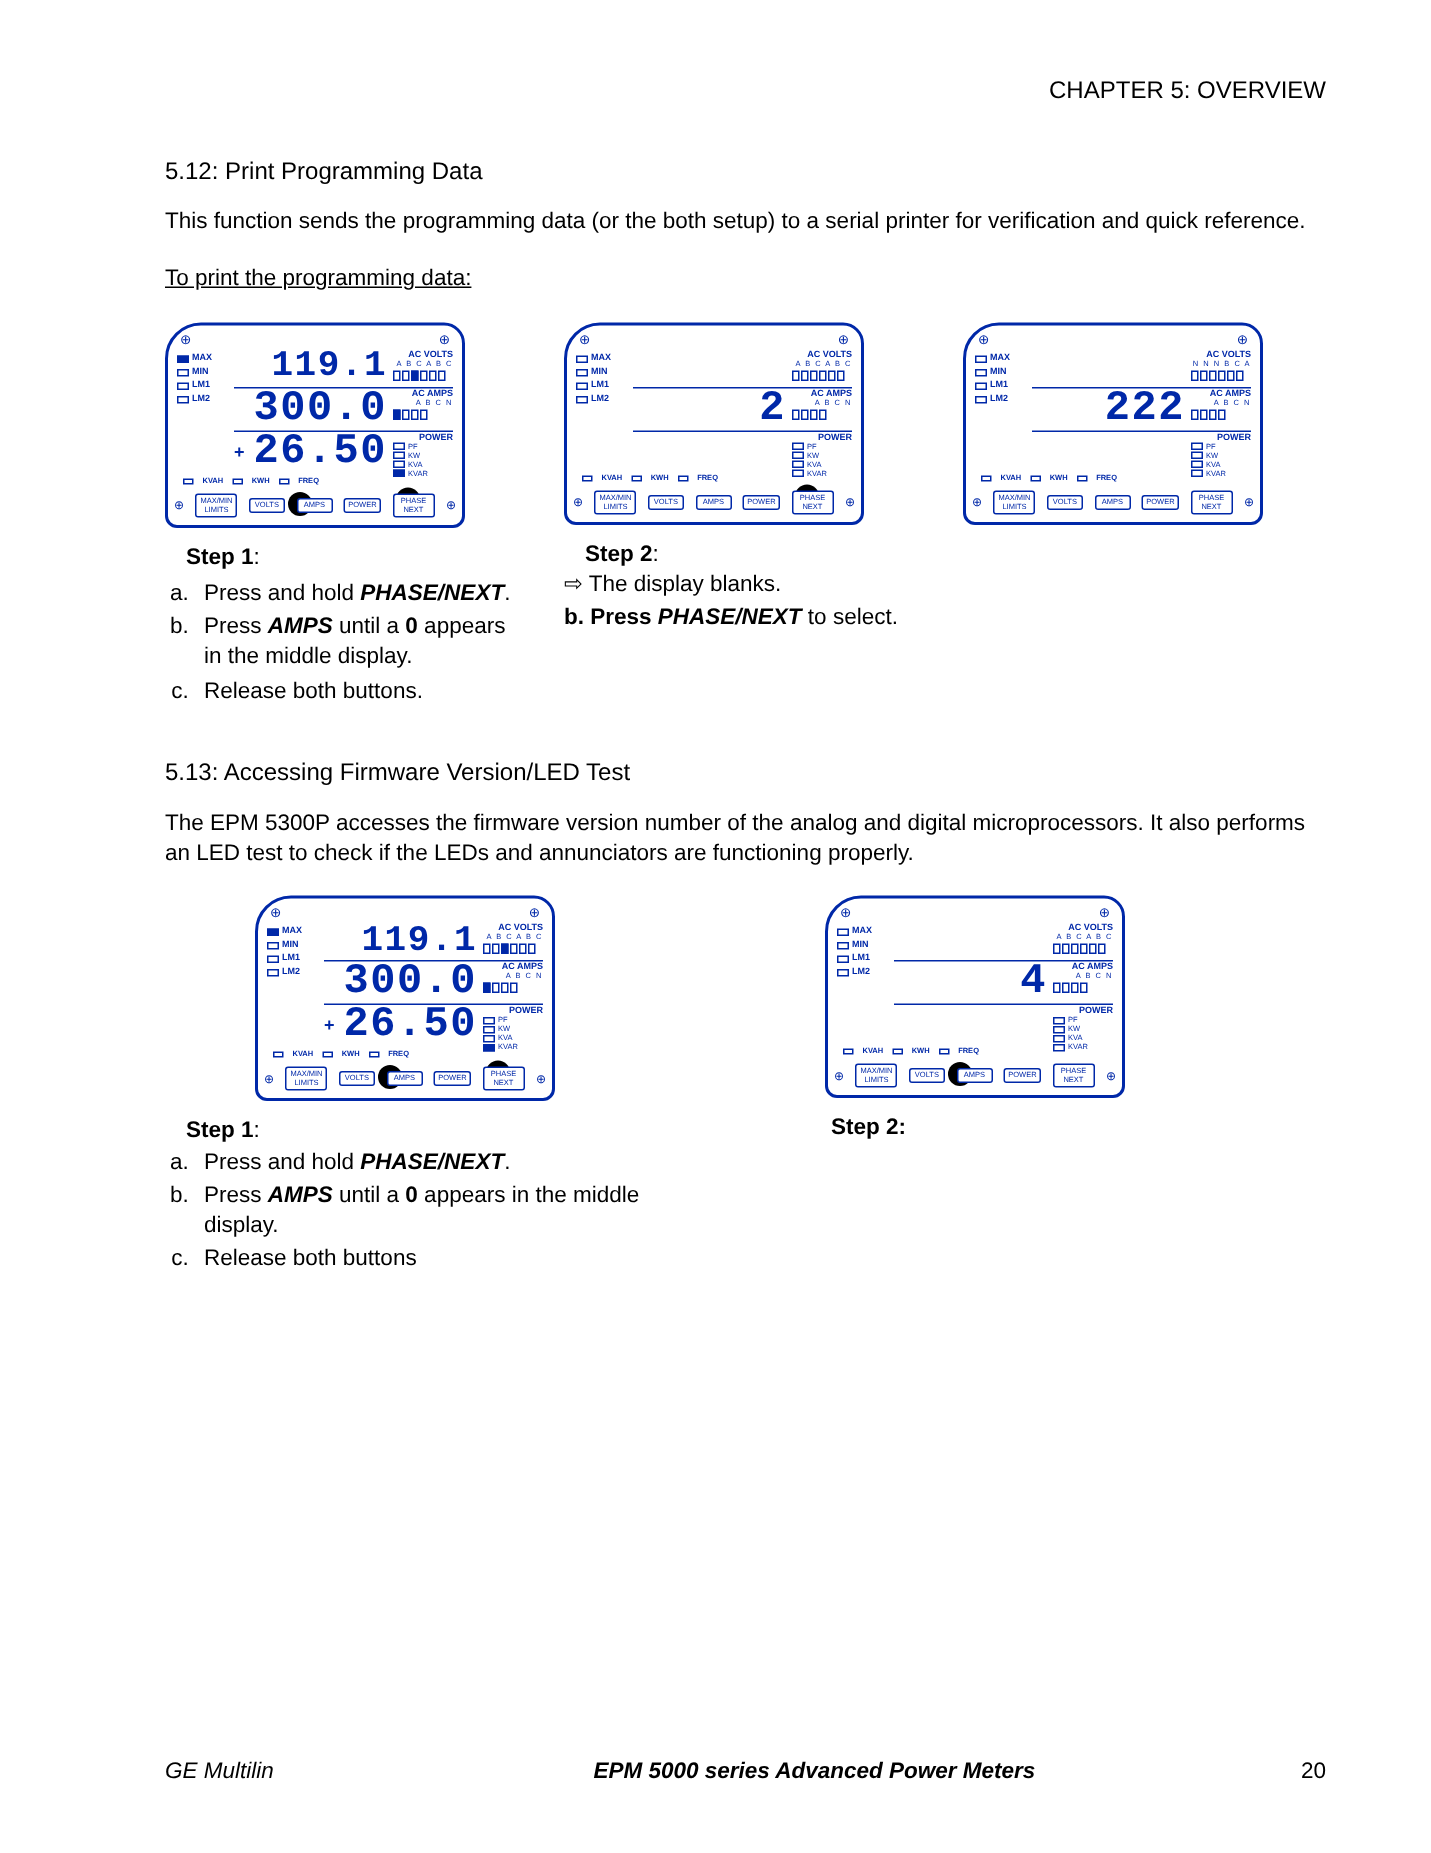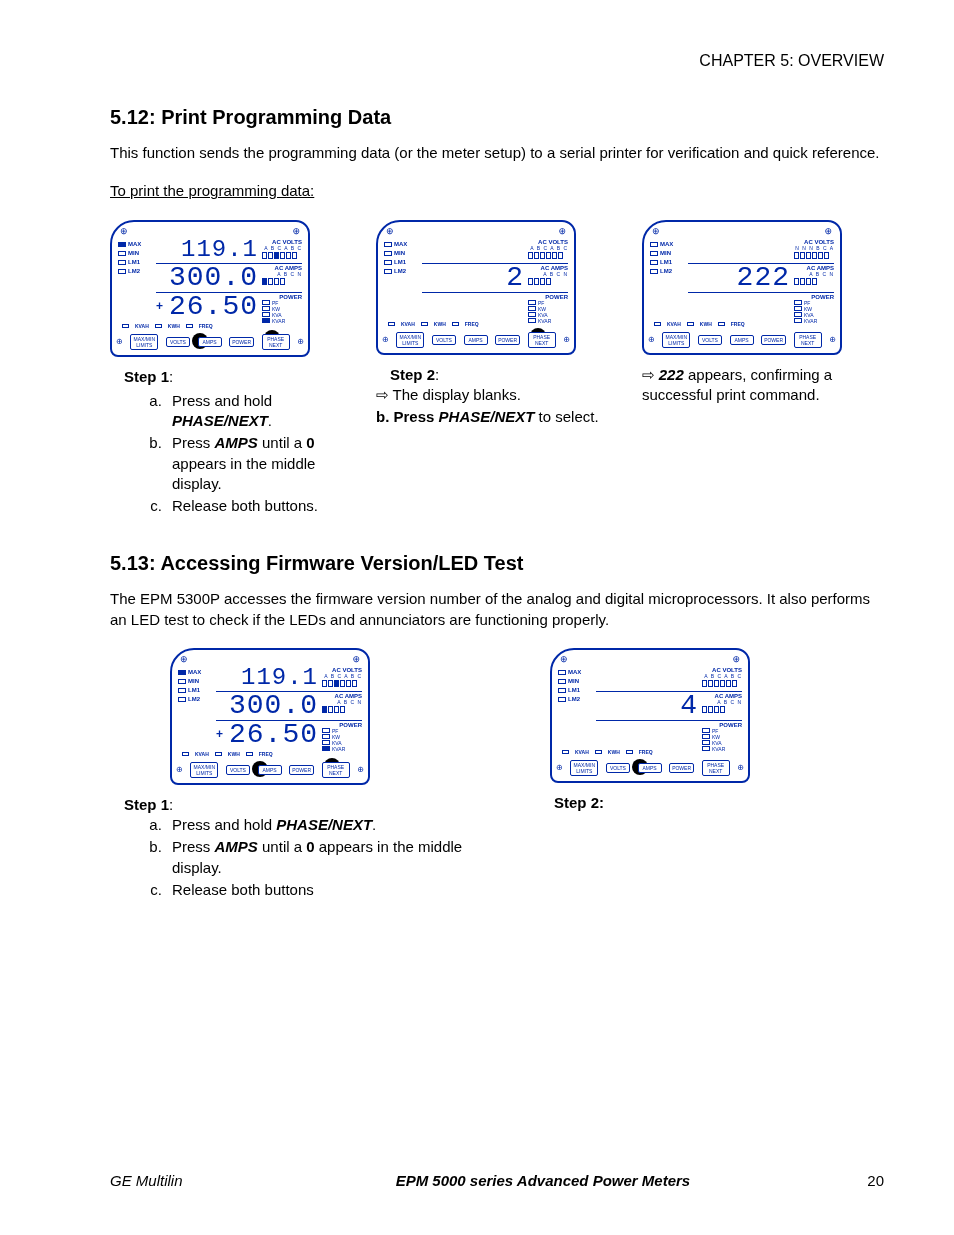--- a/index.html
+++ b/index.html
@@ -14,22 +14,22 @@
     padding: 52px 70px 40px 110px;
     position: relative;
     background: #fff;
   }
   .chapter {
     text-align: right;
     font-size: 16px;
     margin-bottom: 36px;
   }
   h2 {
-    font-size: 20px;
-    font-weight: bold;
+    font-size: 16px;
+    font-weight: normal;
     margin: 0 0 14px 0;
   }
   .intro {
     margin: 0 0 18px 0;
     line-height: 1.35;
   }
   .underline { text-decoration: underline; }
   .cols3 { display: flex; gap: 24px; margin-bottom: 30px; }
   .cols3 > .col { width: 246px; }
   .cols2 { display: flex; gap: 70px; margin-bottom: 24px; }
@@ -60,21 +60,21 @@
     position: relative;
     min-height: 26px;
     display: flex;
     align-items: center;
     justify-content: flex-end;
     padding-right: 44px;
   }
   .drow:last-child { border-bottom: none; }
   .seg {
     font-family: "Courier New", monospace;
-    font-weight: normal;
+    font-weight: bold;
     color: #0028a8;
     font-size: 24px;
     letter-spacing: 1px;
     line-height: 1;
   }
   .seg.big { font-size: 28px; }
   .rlabel {
     position: absolute;
     right: 0; top: 1px;
     text-align: right;
@@ -123,21 +123,21 @@
   .c1 { color: #0028a8; font-size: 8px; }
   .press {
     width: 16px; height: 16px;
     background: #000;
     border-radius: 50%;
     position: absolute;
     z-index: 1;
   }
   .step { font-size: 15px; line-height: 1.35; }
   .step ol, .step ul { margin: 4px 0 6px 0; padding-left: 20px; }
-  .step li { margin-bottom: 2px; padding-left: 6px; margin-left: 36px; }
+  .step li { margin-bottom: 2px; padding-left: 6px; }
   .step .lab { font-weight: bold; margin-left: 14px; }
   .step .bi { font-weight: bold; font-style: italic; }
   .abc { list-style-type: lower-alpha; }
   .footer {
     position: absolute;
     left: 110px; right: 70px; bottom: 46px;
     display: flex;
     justify-content: space-between;
     font-style: italic;
     font-size: 15px;
@@ -150,21 +150,21 @@
   .cols3 .col .meter-wrap { justify-content: flex-start; }
   .ml { font-weight:bold;}
   .tight p { margin: 2px 0; }
 </style>
 </head>
 <body>
 
 <div class="chapter">CHAPTER 5: OVERVIEW</div>
 
 <h2>5.12: Print Programming Data</h2>
-<p class="intro">This function sends the programming data (or the meter setup) to a serial printer for verification and quick reference.</p>
+<p class="intro">This function sends the programming data (or the both setup) to a serial printer for verification and quick reference.</p>
 <p class="intro underline">To print the programming data:</p>
 
 <div class="cols3">
 
   <div class="col">
     <div class="meter-wrap">
         <div class="meter">
       <div class="mtop">
             <span class="scr">⊕</span>
             <span class="scr">⊕</span>
@@ -475,23 +475,20 @@
         <span class="c1">⊕</span>
         <div class="btn two"><span>MAX/MIN</span><br><span>LIMITS</span></div>
         <div class="btn">VOLTS</div>
         <div class="btn">AMPS</div>
         <div class="btn">POWER</div>
         <div class="btn two"><span>PHASE</span><br><span>NEXT</span></div>
         <span class="c1">⊕</span>
       </div>
     </div>
       </div>
-    <div class="step tight">
-      <p><span class="arrow">⇨ </span><span class="bi">222</span><span> appears, confirming a successful print command.</span></p>
-    </div>
   </div>
 </div>
 
 <h2>5.13: Accessing Firmware Version/LED Test</h2>
 <p class="intro">The EPM 5300P accesses the firmware version number of the analog and digital microprocessors.  It also performs an LED test to check if the LEDs and annunciators are functioning properly.</p>
 
 <div class="cols2">
   <div class="lcol">
     <div class="meter-wrap">
         <div class="meter">

